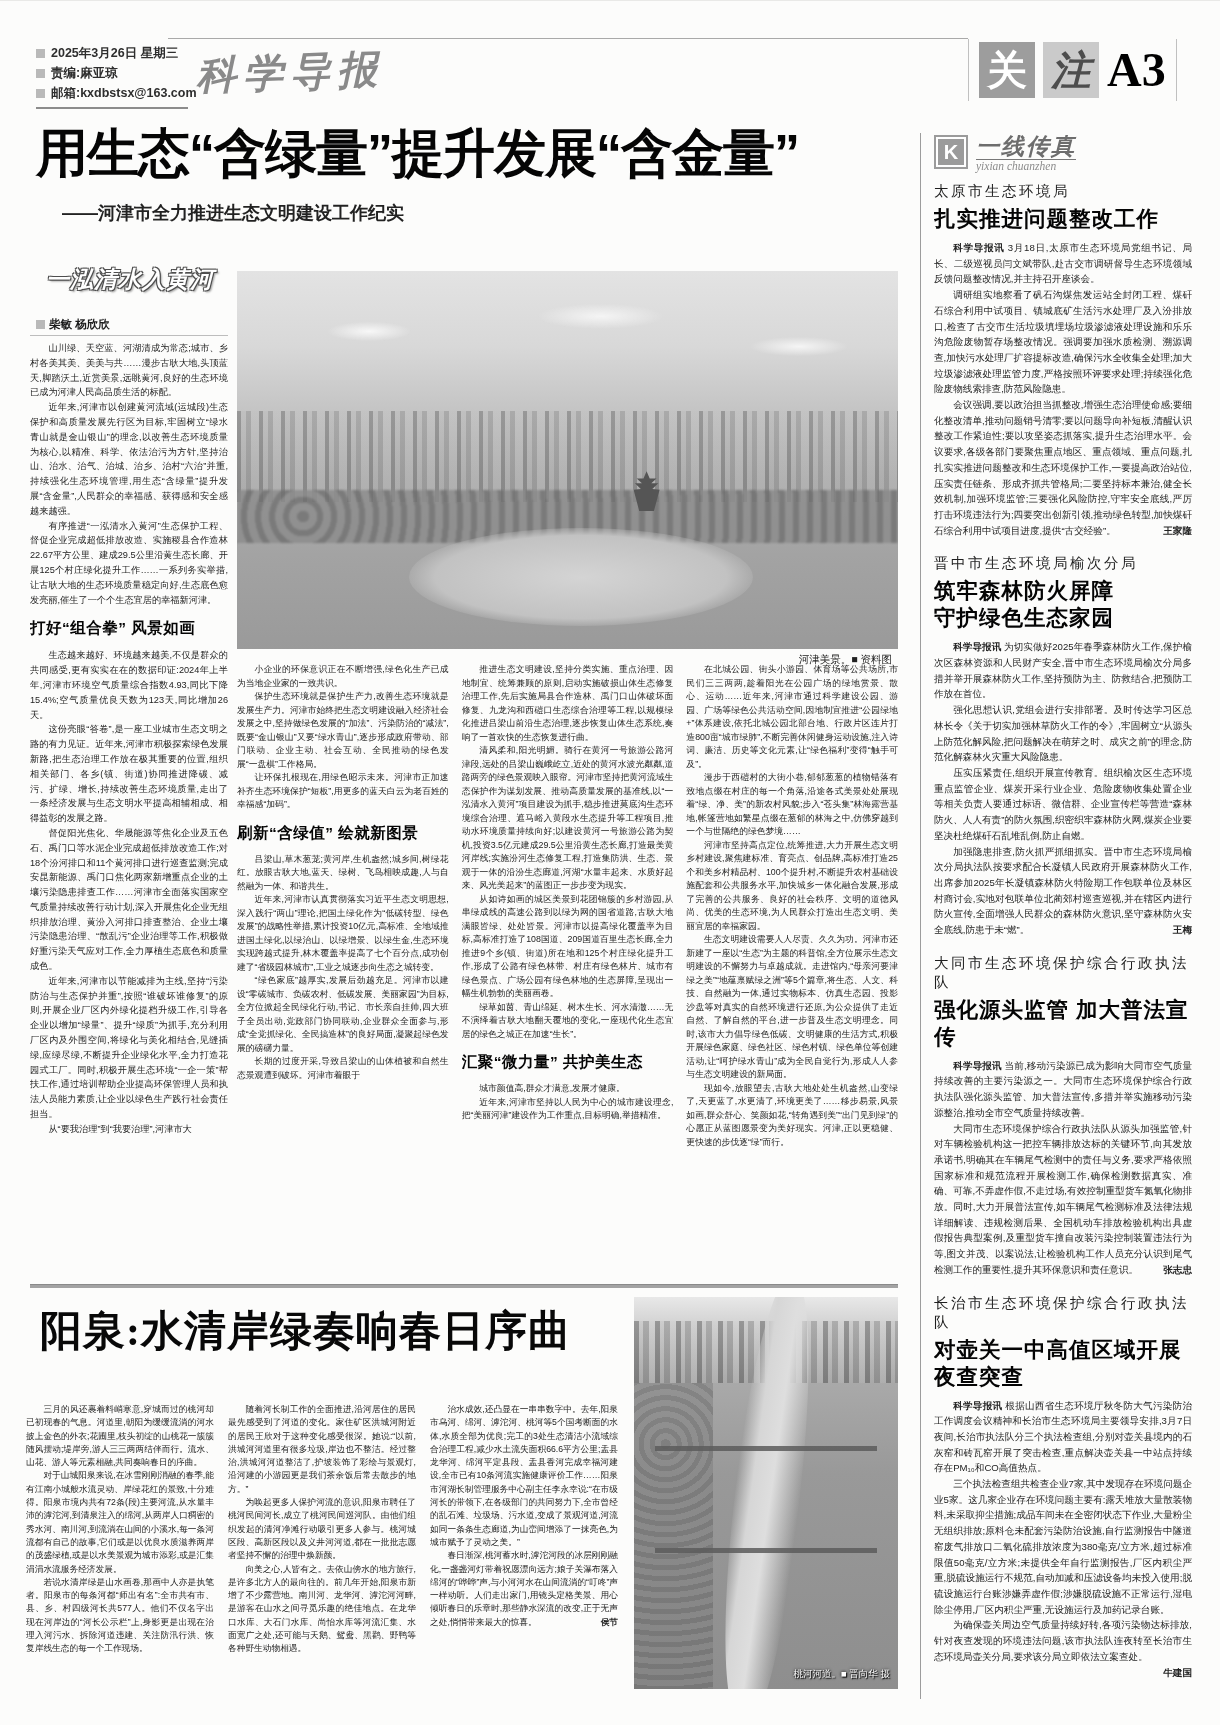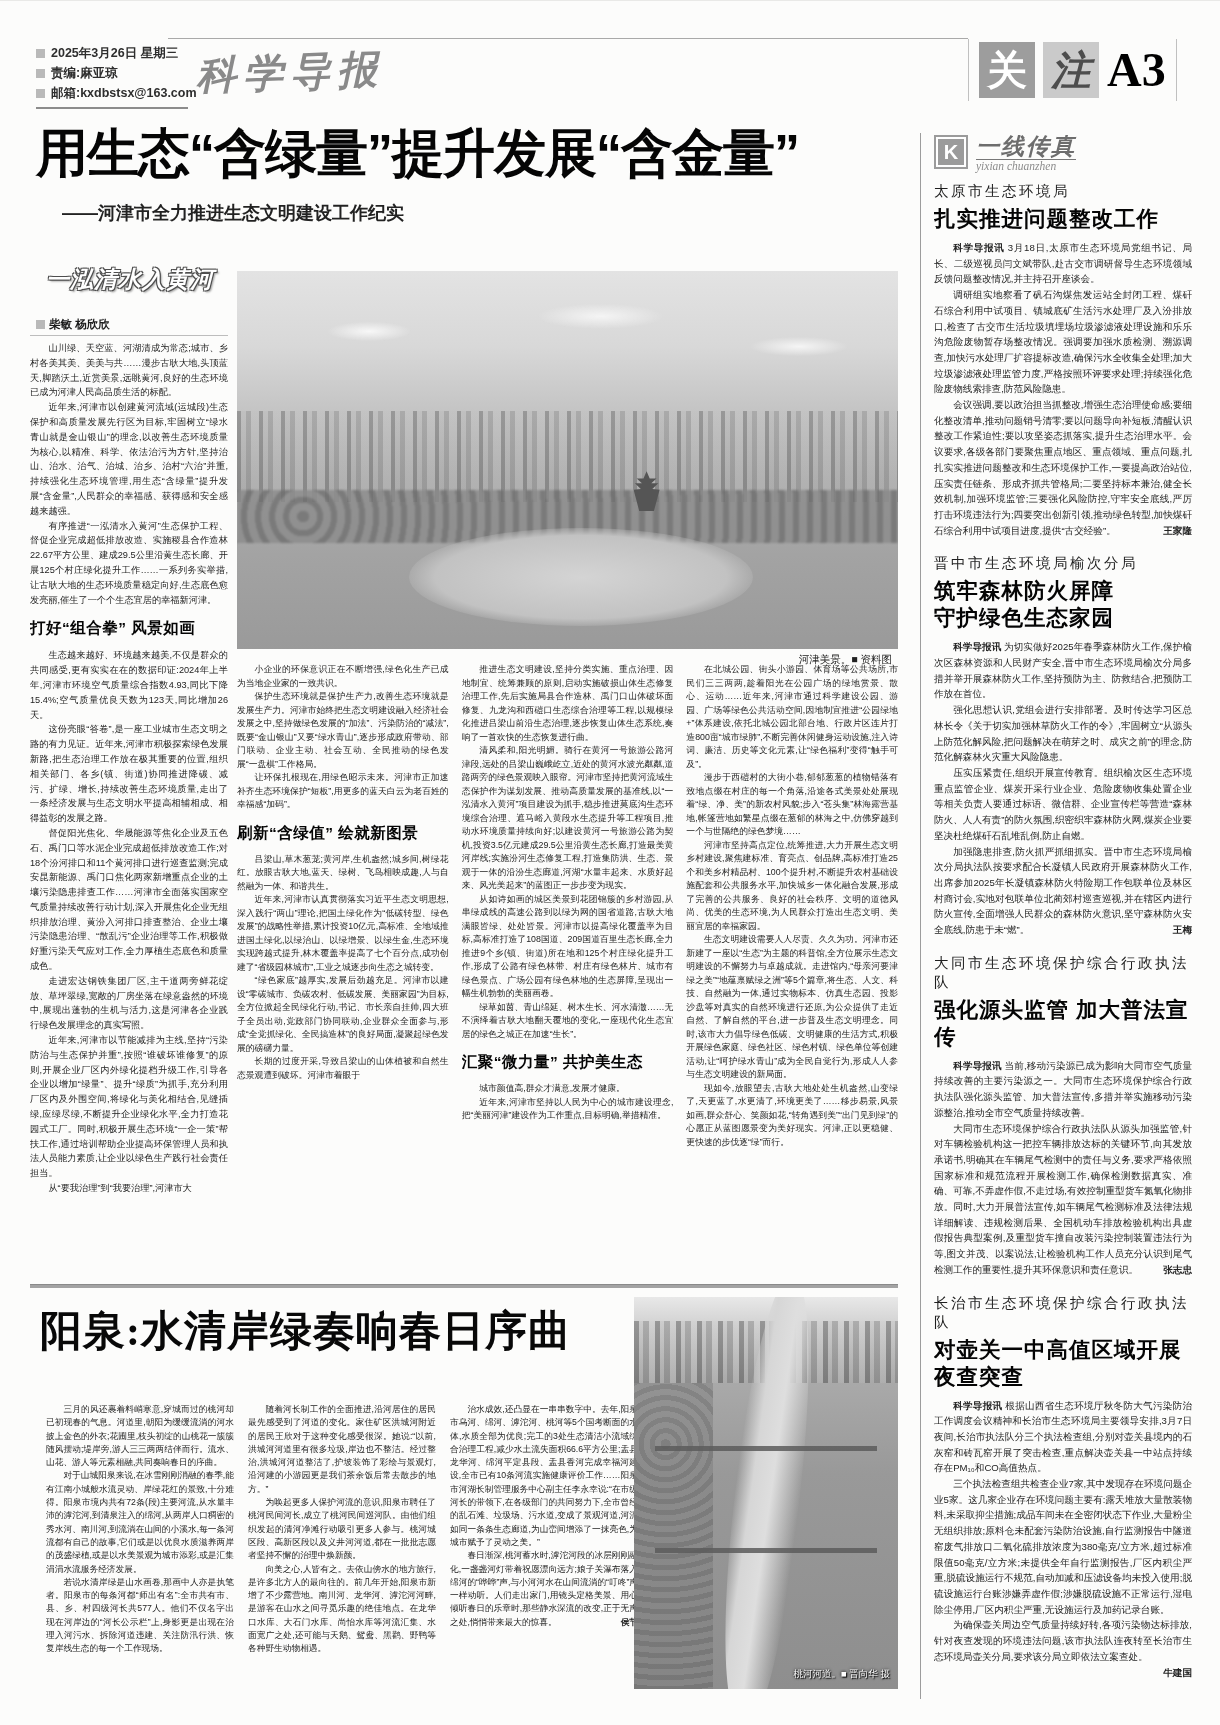--- a/index.html
+++ b/index.html
@@ -77,21 +77,21 @@
   .brand-pinyin{font-size:11.5px;font-style:italic;color:#8b8b8b;font-family:"Liberation Serif",serif;}
   .sb-article{margin-bottom:16px;}
   .kicker{font-size:14.5px;letter-spacing:2.5px;color:#1f1f1f;margin-bottom:5px;}
   .sb-headline{margin:0 0 7px;font-size:21.5px;line-height:27px;font-weight:800;letter-spacing:1px;
         white-space:pre-line;color:#050505;}
   .sidebar .bp{font-size:9.6px;line-height:15.7px;}
   
   .bottom-rule{position:absolute;left:30px;top:1283px;width:868px;height:3px;background:#a3a3a3;border-top:1px solid #8a8a8a;}
   .b-headline{position:absolute;left:40px;top:1302px;width:600px;font-family:"Liberation Serif","DejaVu Serif",serif;
         font-size:42px;font-weight:800;letter-spacing:1px;white-space:nowrap;color:#080808;}
-  .b-cols{position:absolute;left:46px;top:1402px;width:592px;height:300px;display:flex;gap:14px;}
+  .b-cols{position:absolute;left:26px;top:1402px;width:592px;height:300px;display:flex;gap:14px;}
   .b-cols .txtcol{flex:1 1 0;}
   .b-cols .bp{font-size:8.7px;line-height:13.3px;}
 </style>
 </head>
 <body>
 
 <div class="sheet">
 
   <div class="top-rule"></div>
   <div class="meta">
@@ -137,21 +137,20 @@
   <div class="photo-caption">河津美景。■ 资料图</div>
 
   <div class="txtcol col1">
       <p class="bp">山川绿、天空蓝、河湖清成为常态;城市、乡村各美其美、美美与共……漫步古耿大地,头顶蓝天,脚踏沃土,近赏美景,远眺黄河,良好的生态环境已成为河津人民高品质生活的标配。</p>
       <p class="bp">近年来,河津市以创建黄河流域(运城段)生态保护和高质量发展先行区为目标,牢固树立“绿水青山就是金山银山”的理念,以改善生态环境质量为核心,以精准、科学、依法治污为方针,坚持治山、治水、治气、治城、治乡、治村“六治”并重,持续强化生态环境管理,用生态“含绿量”提升发展“含金量”,人民群众的幸福感、获得感和安全感越来越强。</p>
       <p class="bp">有序推进“一泓清水入黄河”生态保护工程、督促企业完成超低排放改造、实施稷县合作造林22.67平方公里、建成29.5公里沿黄生态长廊、开展125个村庄绿化提升工作……一系列务实举措,让古耿大地的生态环境质量稳定向好,生态底色愈发亮丽,催生了一个个生态宜居的幸福新河津。</p>
       <h3 class="subhead">打好“组合拳” 风景如画</h3>
       <p class="bp">生态越来越好、环境越来越美,不仅是群众的共同感受,更有实实在在的数据印证:2024年上半年,河津市环境空气质量综合指数4.93,同比下降15.4%;空气质量优良天数为123天,同比增加26天。</p>
       <p class="bp">这份亮眼“答卷”,是一座工业城市生态文明之路的有力见证。近年来,河津市积极探索绿色发展新路,把生态治理工作放在极其重要的位置,组织相关部门、各乡(镇、街道)协同推进降碳、减污、扩绿、增长,持续改善生态环境质量,走出了一条经济发展与生态文明水平提高相辅相成、相得益彰的发展之路。</p>
       <p class="bp">督促阳光焦化、华晟能源等焦化企业及五色石、禹门口等水泥企业完成超低排放改造工作;对18个汾河排口和11个黄河排口进行巡查监测;完成安昆新能源、禹门口焦化两家新增重点企业的土壤污染隐患排查工作……河津市全面落实国家空气质量持续改善行动计划,深入开展焦化企业无组织排放治理、黄汾入河排口排查整治、企业土壤污染隐患治理、“散乱污”企业治理等工作,积极做好重污染天气应对工作,全力厚植生态底色和质量成色。</p>
-      <p class="bp">走进宏达钢铁集团厂区,主干道两旁鲜花绽放、草坪翠绿,宽敞的厂房坐落在绿意盎然的环境中,展现出蓬勃的生机与活力,这是河津各企业践行绿色发展理念的真实写照。</p>
       <p class="bp">近年来,河津市以节能减排为主线,坚持“污染防治与生态保护并重”,按照“谁破坏谁修复”的原则,开展企业厂区内外绿化提档升级工作,引导各企业以增加“绿量”、提升“绿质”为抓手,充分利用厂区内及外围空间,将绿化与美化相结合,见缝插绿,应绿尽绿,不断提升企业绿化水平,全力打造花园式工厂。同时,积极开展生态环境“一企一策”帮扶工作,通过培训帮助企业提高环保管理人员和执法人员能力素质,让企业以绿色生产践行社会责任担当。</p>
       <p class="bp">从“要我治理”到“我要治理”,河津市大</p>
     </div>
   <div class="cols-row">
     <div class="txtcol">
         <p class="bp">小企业的环保意识正在不断增强,绿色化生产已成为当地企业家的一致共识。</p>
         <p class="bp">保护生态环境就是保护生产力,改善生态环境就是发展生产力。河津市始终把生态文明建设融入经济社会发展之中,坚持做绿色发展的“加法”、污染防治的“减法”,既要“金山银山”又要“绿水青山”,逐步形成政府带动、部门联动、企业主动、社会互动、全民推动的绿色发展“一盘棋”工作格局。</p>
         <p class="bp">让环保扎根现在,用绿色昭示未来。河津市正加速补齐生态环境保护“短板”,用更多的蓝天白云为老百姓的幸福感“加码”。</p>
         <h3 class="subhead">刷新“含绿值” 绘就新图景</h3>
         <p class="bp">吕梁山,草木葱茏;黄河岸,生机盎然;城乡间,树绿花红。放眼古耿大地,蓝天、绿树、飞鸟相映成趣,人与自然融为一体、和谐共生。</p>

